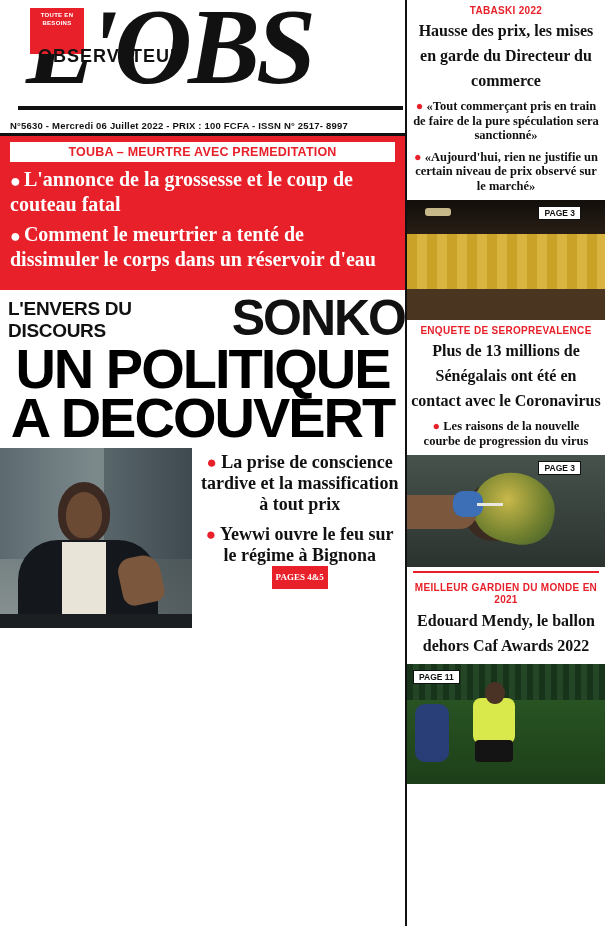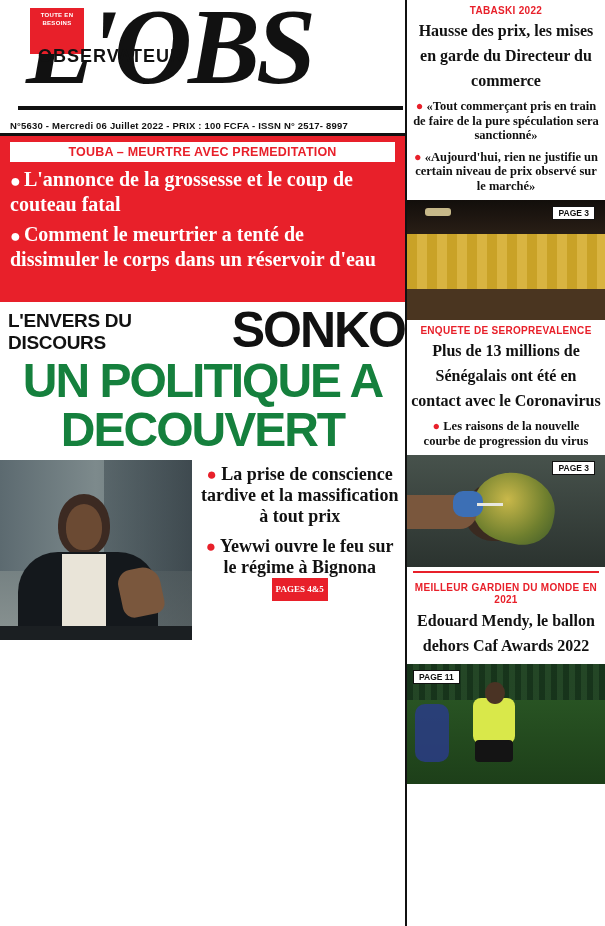--- a/index.html
+++ b/index.html
@@ -95,21 +95,21 @@
     display: flex;
     align-items: center;
     padding-left: 10px;
     border-bottom: 3px solid #111;
     box-sizing: border-box;
     letter-spacing: .2px;
   }
   .red-panel {
     background: #e8202a;
     color: #ffffff;
-    padding: 6px 10px 24px 10px;
+    padding: 6px 10px 12px 10px;
     box-sizing: border-box;
   }
   .kicker-bar {
     background: #ffffff;
     color: #e8202a;
     font-size: 12.5px;
     font-weight: bold;
     text-align: center;
     padding: 3px 4px;
     letter-spacing: .2px;
@@ -165,23 +165,23 @@
     text-align: right;
     font-size: 50px;
     font-weight: bold;
     color: #111;
     line-height: 48px;
     letter-spacing: -2px;
     font-family: "Liberation Sans", sans-serif;
   }
   .sonko-sub {
     text-align: center;
-    font-size: 48px;
-    font-weight: bold;
-    color: #15803d;
+    font-size: 56px;
+    font-weight: bold;
+    color: #000000;
     line-height: 49px;
     letter-spacing: -2px;
     margin-top: 2px;
   }
   .bottom-left {
     display: flex;
     margin-top: 6px;
     height: 180px;
   }
   .photo-sonko {
@@ -294,21 +294,21 @@
     margin-bottom: 7px;
   }
   .r-bullets li .dot { color: #e8202a; }
   .r-photo {
     position: relative;
     width: 100%;
     overflow: hidden;
   }
   .page-tag {
     position: absolute;
-    right: 10px;
+    right: 24px;
     top: 6px;
     background: #ffffff;
     color: #111;
     font-size: 8.5px;
     font-weight: bold;
     padding: 1px 5px;
     border: 1px solid #111;
   }
   .page-tag.left { left: 6px; right: auto; }
   

